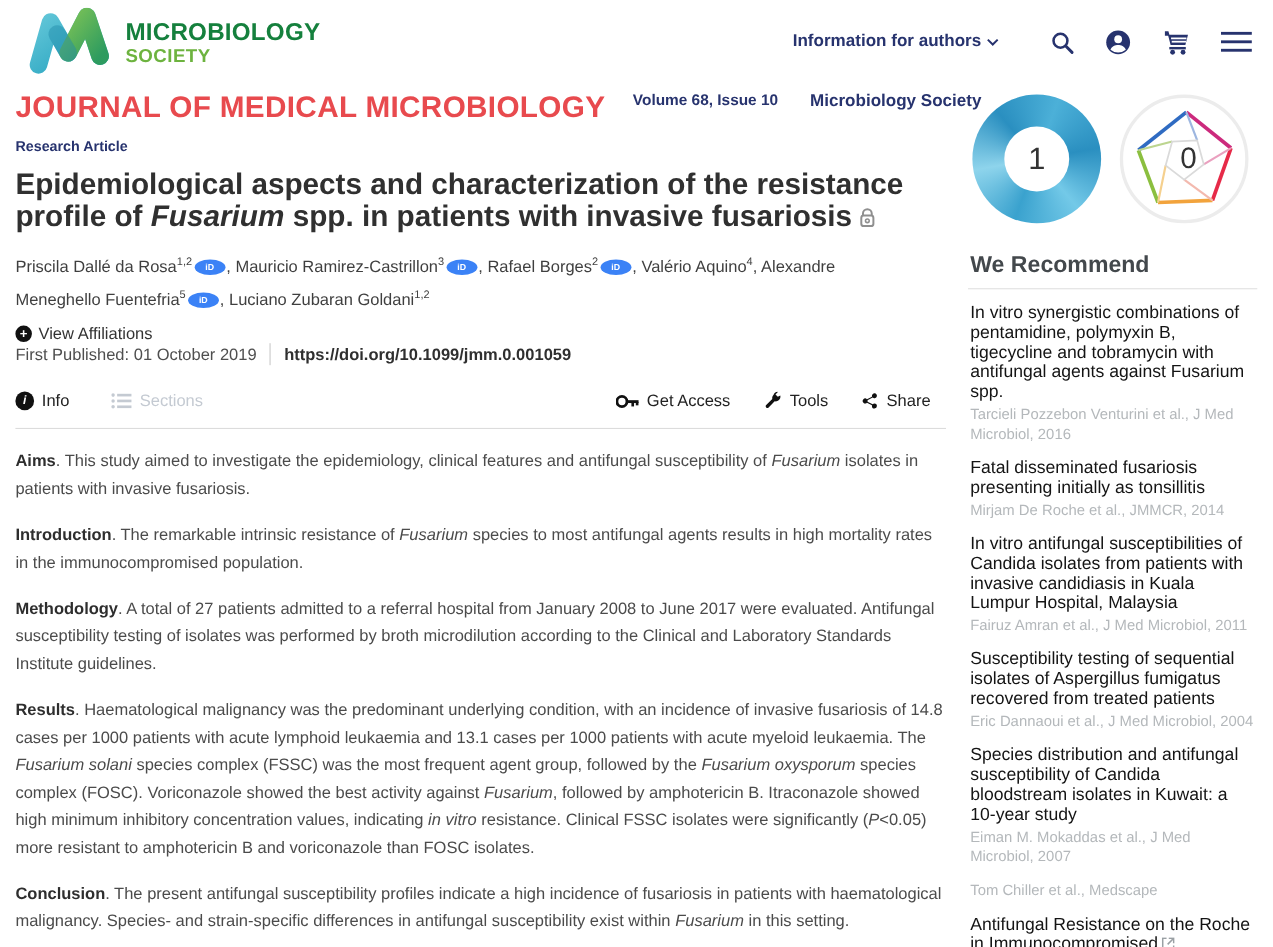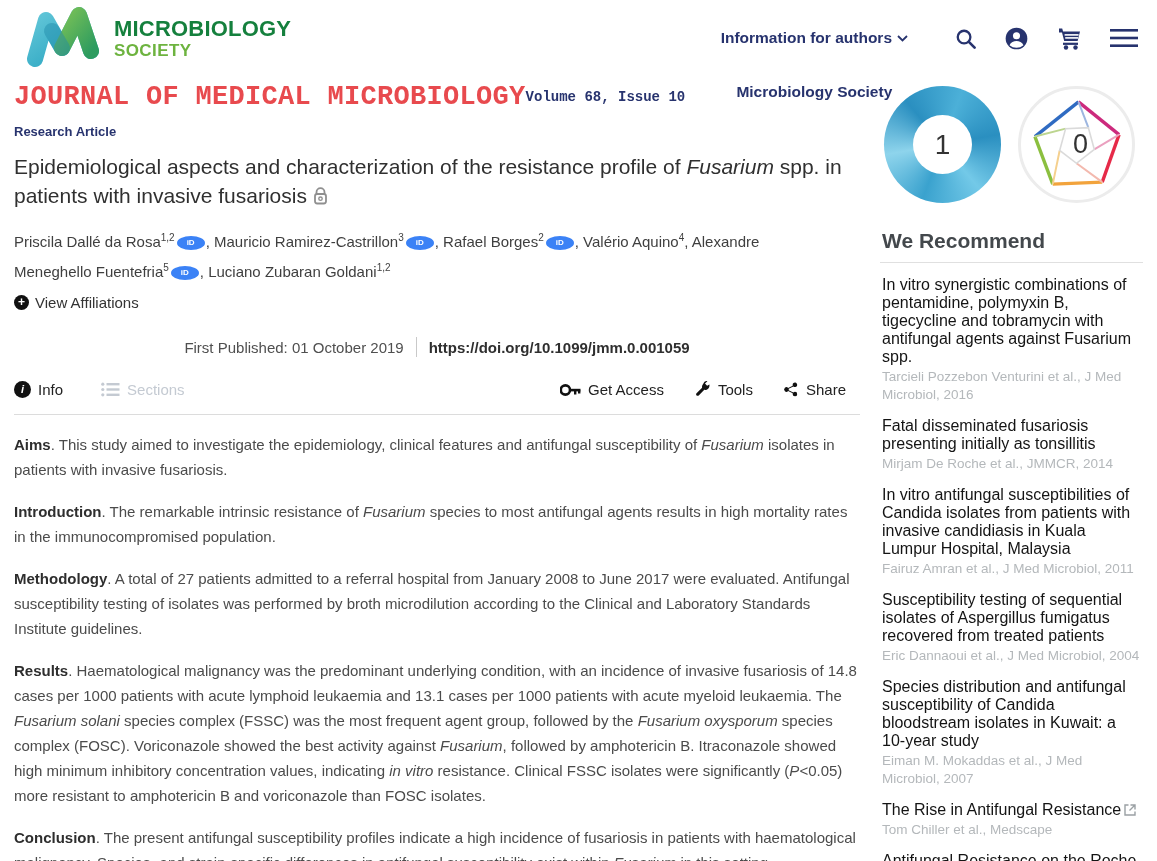--- a/index.html
+++ b/index.html
@@ -16,41 +16,41 @@
   .logo-line2 { font-size:17px; font-weight:800; color:#6db33f; letter-spacing:.4px; margin-top:2px; }
   .nav { display:flex; align-items:center; gap:36px; margin-left:auto; margin-right:46px;flex-direction:column; }
   .nav-item { display:flex; align-items:center; gap:5px; font-size:15.5px; font-weight:700; color:#27336e; cursor:pointer; }
   .hdr-icons { display:flex; align-items:center; gap:27px; }
   .hdr-icons svg { display:block; cursor:pointer; }
   
   .content-row { display:flex; padding:0 14px; gap:20px; }
   .main { width:846px; }
   .sidebar { width:263px; padding-top:14px; }
   
-  .journal-row { display:flex; align-items:center; gap:0; margin-top:10px;font-family:Liberation Mono, monospace; }
+  .journal-row { display:flex; align-items:flex-start; gap:25px; margin-top:10px; }
   .journal-title { font-size:27px; font-weight:800; color:#e84a4e; letter-spacing:.3px; cursor:pointer; }
   .journal-issue { font-size:14px; font-weight:700; color:#27336e; }
   .article-type { margin-top:12px; font-size:13px; font-weight:700; color:#27336e; }
   
-  .article-title { margin-top:13px; font-size:21px; font-weight:400; color:#303030; line-height:29px; max-width:840px; }
+  .article-title { margin-top:13px; font-size:27px; font-weight:700; color:#303030; line-height:29px; max-width:840px; }
   .article-title .it { font-style:italic; }
   .lock-icon { display:inline-block; vertical-align:-2px; margin-left:6px; }
   .authors { margin-top:15px; font-size:15px; color:#3f3f3f; line-height:26px; max-width:820px; }
   .authors sup { font-size:10px; }
   .orcid {
     display:inline-block; width:28px; height:14px; border-radius:50%;
     background:#3b82f6; color:#fff; font-size:8px; font-weight:700;
     text-align:center; line-height:14px; vertical-align:2px; margin:0 1px 0 2px; cursor:pointer;
   }
   .view-aff { display:flex; align-items:center; gap:6px; margin-top:9px; font-size:15px; color:#333; cursor:pointer; width:max-content; }
   .plus-icon {
     width:15px; height:15px; border-radius:50%; background:#111; color:#fff;
     font-size:12px; font-weight:700; line-height:14px; text-align:center; display:inline-block;
   }
-  .pub-row { display:flex; align-items:center; gap:12px; margin-top:26px; font-size:15px; color:#4f4f4f;justify-content:center; }
+  .pub-row { display:flex; align-items:center; gap:12px; font-size:15px; color:#4f4f4f; }
   .vsep { width:1px; height:20px; background:#c9c9c9; }
   .doi { font-weight:700; color:#2f2f2f; cursor:pointer; }
   
   .toolbar { display:flex; align-items:center; margin-top:24px; padding-bottom:16px; border-bottom:1px solid #dcdcdc; }
   .tb-item { display:flex; align-items:center; gap:7px; font-size:15px; color:#222; cursor:pointer; }
   .tb-left { display:flex; gap:38px; }
   .tb-right { display:flex; gap:30px; margin-left:auto; padding-right:14px; }
   .tb-item.disabled { color:#c4cad2; }
   .info-icon {
     width:17px; height:17px; border-radius:50%; background:#111; color:#fff;
@@ -285,24 +285,20 @@
       </div>
       <div class="rec-item">
         <div class="rec-title">Susceptibility testing of sequential isolates of Aspergillus fumigatus recovered from treated patients</div>
         <div class="rec-src">Eric Dannaoui et al., J Med Microbiol, 2004</div>
       </div>
       <div class="rec-item">
         <div class="rec-title">Species distribution and antifungal susceptibility of Candida bloodstream isolates in Kuwait: a 10-year study</div>
         <div class="rec-src">Eiman M. Mokaddas et al., J Med Microbiol, 2007</div>
       </div>
       <div class="rec-item">
-        <div class="rec-title"><span>The Rise in Antifungal Resistance</span><svg class="ext-icon" width="12" height="12" viewBox="0 0 12 12">
-              <path d="M4.5 1H1v10h10V7.5" fill="none" stroke="#9aa0a4" stroke-width="1.4"></path>
-              <path d="M6.5 1H11v4.5M11 1 5.5 6.5" fill="none" stroke="#9aa0a4" stroke-width="1.4"></path>
-            </svg></div>
         <div class="rec-src">Tom Chiller et al., Medscape</div>
       </div>
       <div class="rec-item">
         <div class="rec-title"><span>Antifungal Resistance on the Roche in Immunocompromised</span><svg class="ext-icon" width="12" height="12" viewBox="0 0 12 12">
               <path d="M4.5 1H1v10h10V7.5" fill="none" stroke="#9aa0a4" stroke-width="1.4"></path>
               <path d="M6.5 1H11v4.5M11 1 5.5 6.5" fill="none" stroke="#9aa0a4" stroke-width="1.4"></path>
             </svg></div>
         <div class="rec-src">Nancy A. Melville et al., Medscape</div>
       </div>
     </div>

